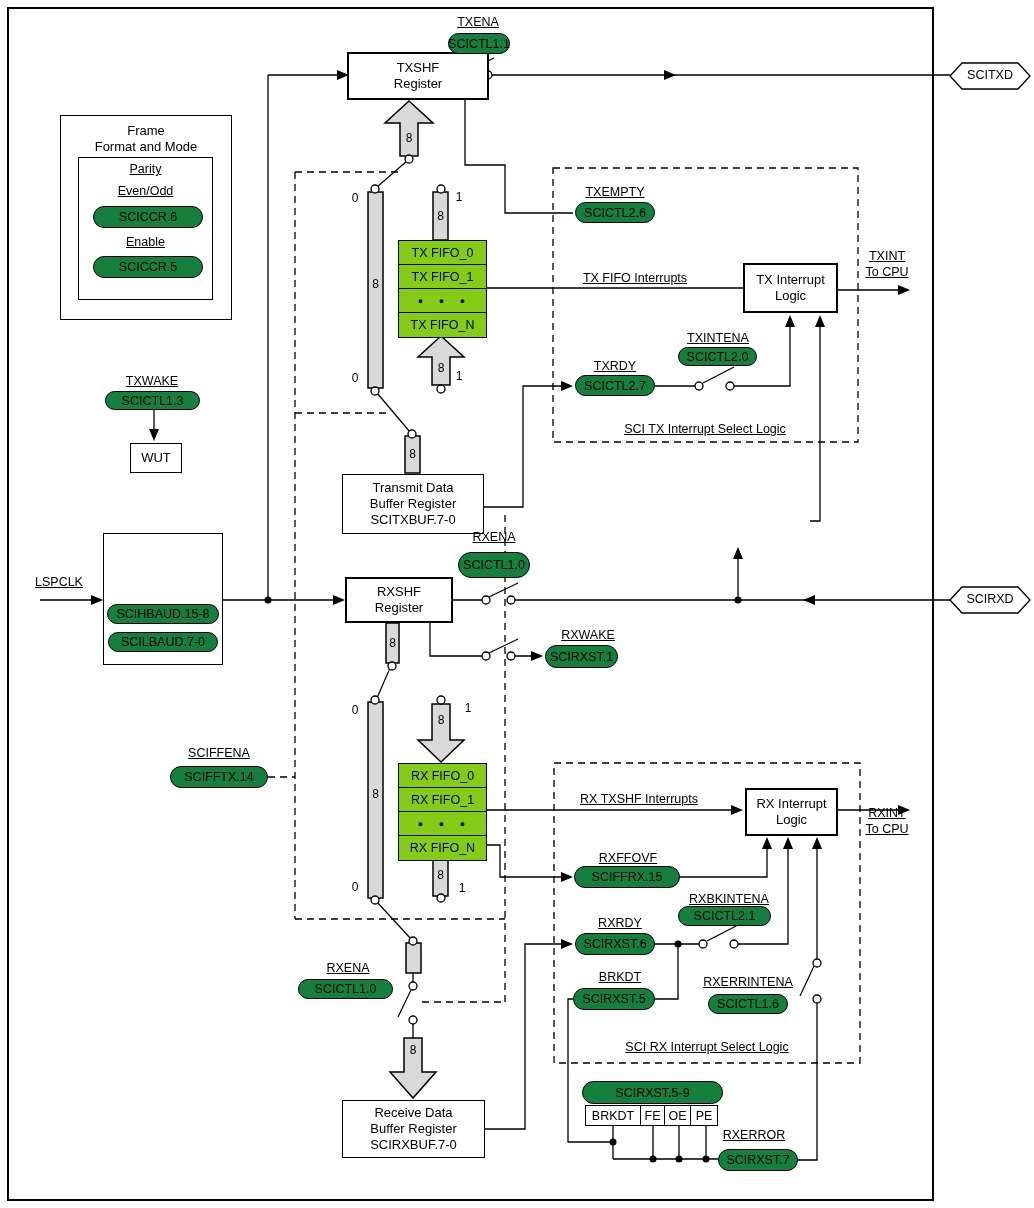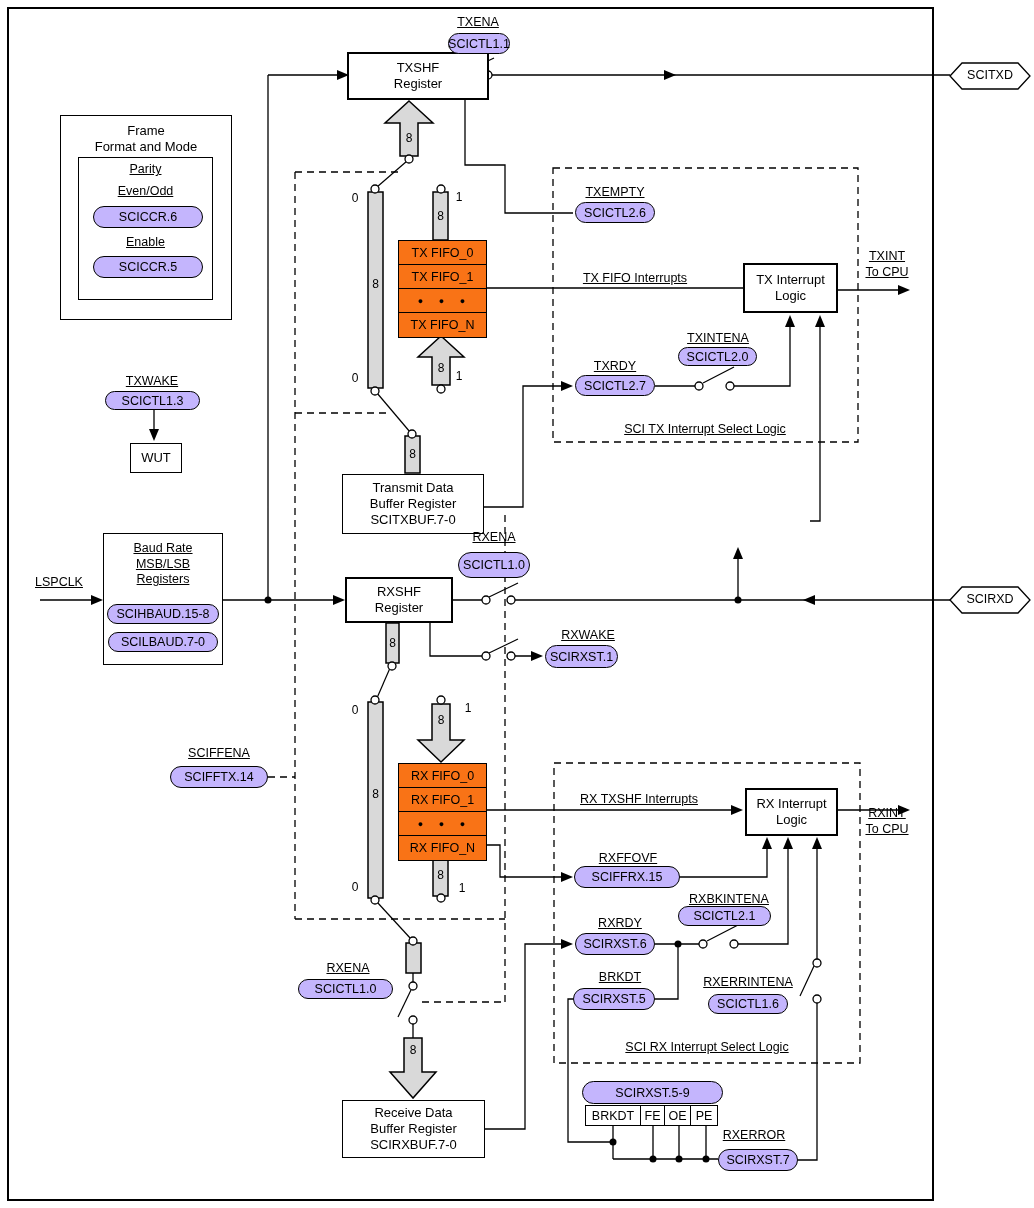--- a/index.html
+++ b/index.html
@@ -1,26 +1,26 @@
 <!DOCTYPE html>
 <html><head>
 <meta charset="utf-8">
 <style>
   html,body{margin:0;padding:0;background:#fff;font-family:"Liberation Sans",sans-serif;}
   #canvas{position:relative;width:1034px;height:1208px;background:#fff;overflow:hidden;}
   #wiring{position:absolute;left:0;top:0;}
   .box{position:absolute;border:1.6px solid #000;background:#fff;display:flex;align-items:center;justify-content:center;
        text-align:center;font-size:13px;line-height:1.25;white-space:pre-line;box-sizing:border-box;color:#000;}
-  .pill{position:absolute;border:1.6px solid #000;border-radius:14px;background:#c4b5fd;display:flex;align-items:center;
+  .pill{position:absolute;border:1.6px solid #000;border-radius:14px;background:#15803d;display:flex;align-items:center;
         justify-content:center;font-size:12.5px;box-sizing:border-box;color:#000;}
   .lbl{position:absolute;font-size:12.5px;text-align:center;white-space:pre-line;line-height:1.25;color:#000;text-decoration:underline;}
   .buslbl{position:absolute;font-size:12px;text-align:center;color:#000;}
   .fifo{position:absolute;border:1.6px solid #000;background:#fff;box-sizing:border-box;}
   .fifo .row{height:24px;border-bottom:1.6px solid #000;display:flex;align-items:center;justify-content:center;
-             font-size:12.5px;box-sizing:border-box;background:#f97316;color:#000;}
+             font-size:12.5px;box-sizing:border-box;background:#84cc16;color:#000;}
   .fifo .row:last-child{border-bottom:none;}
   .fifo .dots{white-space:pre;font-size:9px;letter-spacing:2px;}
   .cell{position:absolute;border:1.6px solid #000;background:#fff;display:flex;align-items:center;justify-content:center;
         font-size:12.5px;box-sizing:border-box;color:#000;}
   .tagtxt{position:absolute;font-size:12.5px;text-align:center;color:#000;}
 </style>
 </head>
 <body>
 
 <div id="canvas">
@@ -167,23 +167,20 @@
 SCITXBUF.7-0</div>
 <div class="box" style="left:342px;top:1100px;width:143px;height:58px;">Receive Data
 Buffer Register
 SCIRXBUF.7-0</div>
 <div class="box" style="left:743px;top:263px;width:95px;height:50px;border-width:2px;">TX Interrupt
 Logic</div>
 <div class="box" style="left:745px;top:788px;width:93px;height:48px;border-width:2px;">RX Interrupt
 Logic</div>
 
 <div class="box" style="left:103px;top:533px;width:120px;height:132px;"></div>
-<div class="lbl" style="left:105px;top:541px;width:116px;">Baud Rate
-MSB/LSB
-Registers</div>
 <div class="pill" style="left:107px;top:604px;width:112px;height:20px;">SCIHBAUD.15-8</div>
 <div class="pill" style="left:108px;top:632px;width:110px;height:20px;">SCILBAUD.7-0</div>
 
 <div class="box" style="left:60px;top:115px;width:172px;height:205px;align-items:flex-start;padding-top:7px;">Frame
 Format and Mode</div>
 <div class="box" style="left:78px;top:157px;width:135px;height:143px;align-items:flex-start;"></div>
 <div class="lbl" style="left:80px;top:162px;width:131px;">Parity</div>
 <div class="lbl" style="left:80px;top:184px;width:131px;">Even/Odd</div>
 <div class="pill" style="left:93px;top:206px;width:110px;height:22px;">SCICCR.6</div>
 <div class="lbl" style="left:80px;top:235px;width:131px;">Enable</div>

